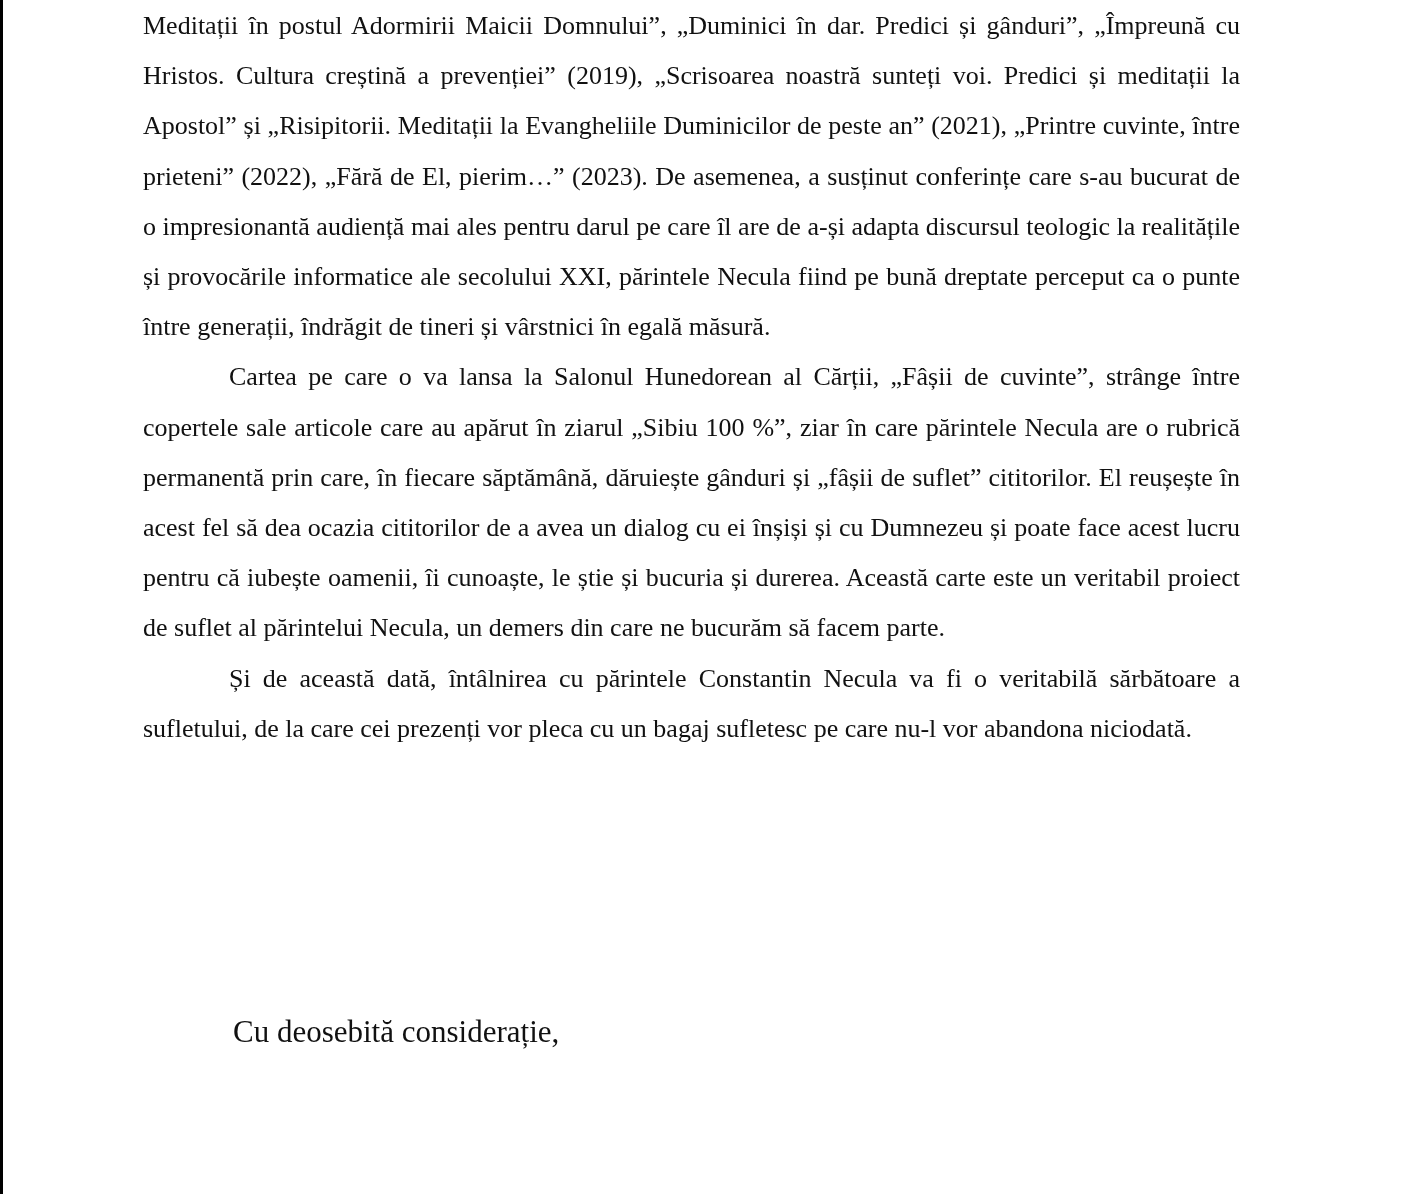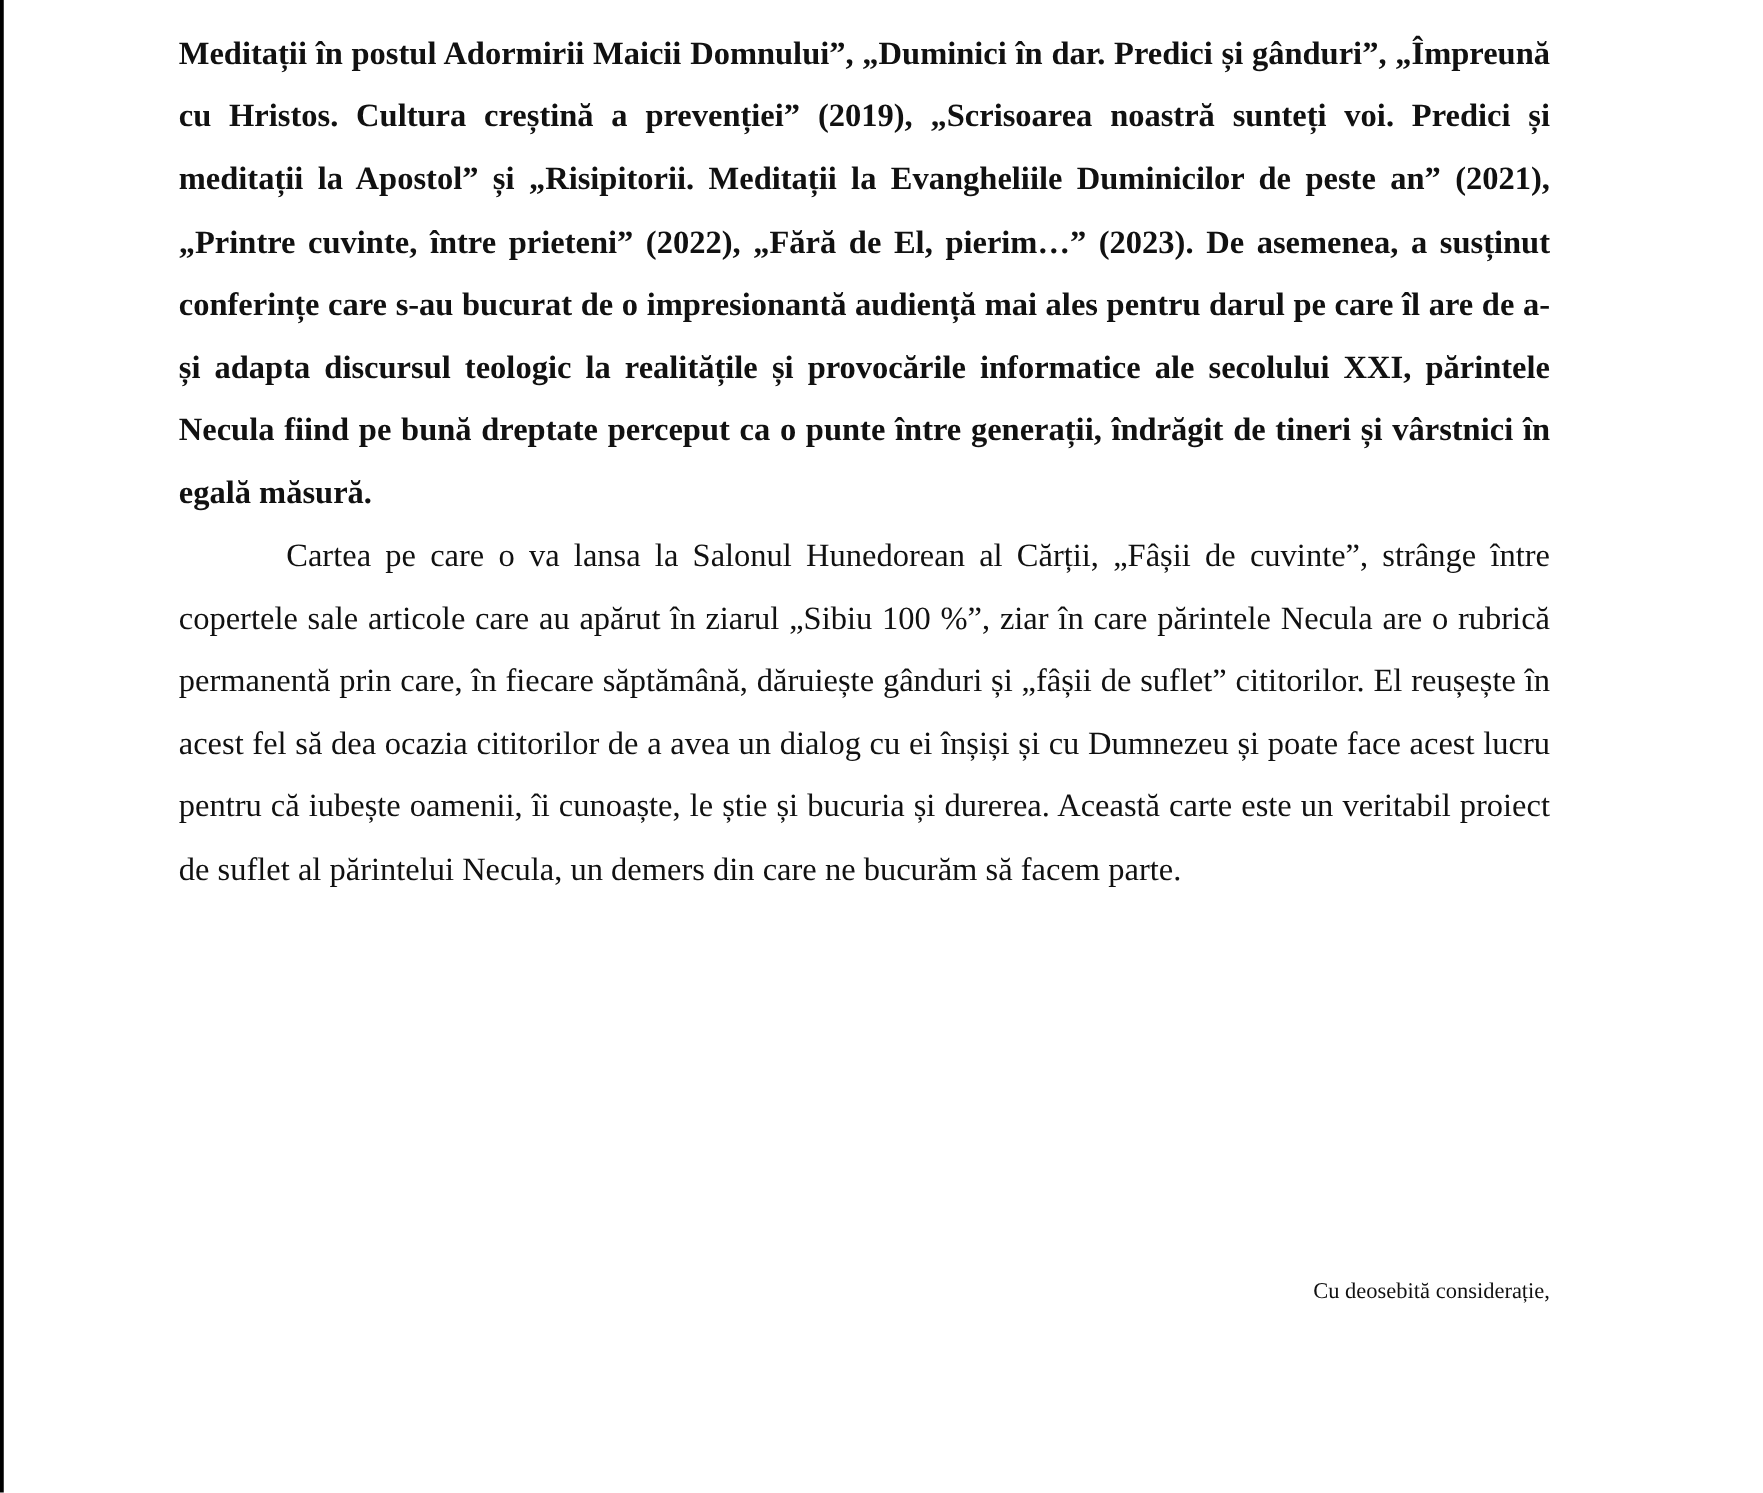--- a/index.html
+++ b/index.html
@@ -33,42 +33,42 @@
       margin: 0;
       font-size: 26px;
       line-height: 50.2px;
       text-align: justify;
       text-align-last: left;
     }
     .para.indent {
       text-indent: 86px;
     }
     .first-para {
-      margin-top: 18px;
-      font-weight: bold;
+      margin-top: 1px;
     }
     .closing {
       position: absolute;
       left: 0;
       width: 1097px;
       top: 1007px;
-      text-align: right;
-      font-size: 18px;
+      text-align: left;
+      font-size: 31px;
       line-height: 50.2px;
     }
     .closing div {
       margin: 0;
       padding-left: 90px;
     }
   </style>
 </head>
 <body>
 
 <div class="left-rule"></div>
 
 <div class="page">
   <p class="para first-para">Meditații în postul Adormirii Maicii Domnului”, „Duminici în dar. Predici și gânduri”, „Împreună cu Hristos. Cultura creștină a prevenției” (2019), „Scrisoarea noastră sunteți voi. Predici și meditații la Apostol” și „Risipitorii. Meditații la Evangheliile Duminicilor de peste an” (2021), „Printre cuvinte, între prieteni” (2022), „Fără de El, pierim…” (2023). De asemenea, a susținut conferințe care s-au bucurat de o impresionantă audiență mai ales pentru darul pe care îl are de a-și adapta discursul teologic la realitățile și provocările informatice ale secolului XXI, părintele Necula fiind pe bună dreptate perceput ca o punte între generații, îndrăgit de tineri și vârstnici în egală măsură.</p>
   <p class="para indent">Cartea pe care o va lansa la Salonul Hunedorean al Cărții, „Fâșii de cuvinte”,  strânge între copertele sale articole care au apărut în ziarul „Sibiu 100 %”, ziar în care părintele Necula are o rubrică permanentă prin care, în fiecare săptămână, dăruiește gânduri și „fâșii de suflet” cititorilor. El reușește în acest fel să dea ocazia cititorilor de a avea un dialog cu ei înșiși și cu Dumnezeu și poate face acest lucru pentru că iubește oamenii, îi cunoaște, le știe și bucuria și durerea. Această carte este un veritabil proiect de suflet al părintelui Necula, un demers din care ne bucurăm să facem parte.</p>
+  <p class="para indent">Și de această dată, întâlnirea cu părintele Constantin Necula va fi o veritabilă sărbătoare a sufletului, de la care cei prezenți vor pleca cu un bagaj sufletesc pe care nu-l vor abandona niciodată.</p>
 
   <div class="closing">
     <div>Cu deosebită considerație,</div>
   </div>
 </div>
 
 </body></html>

